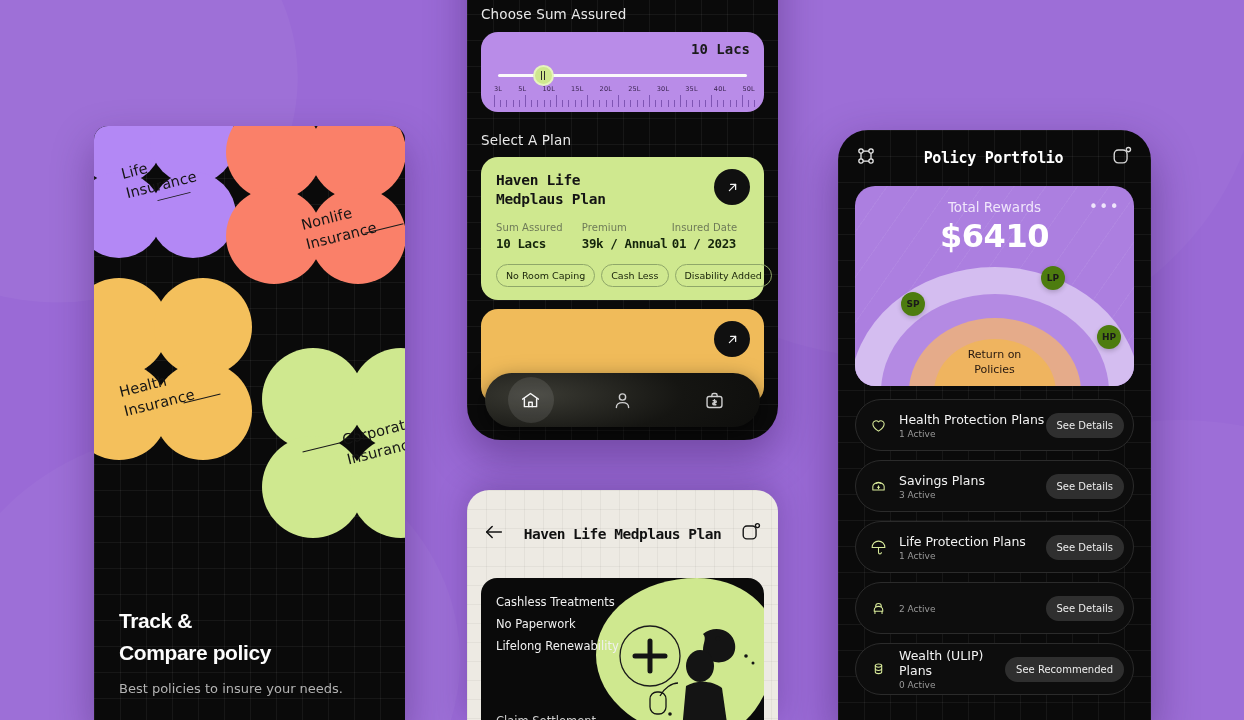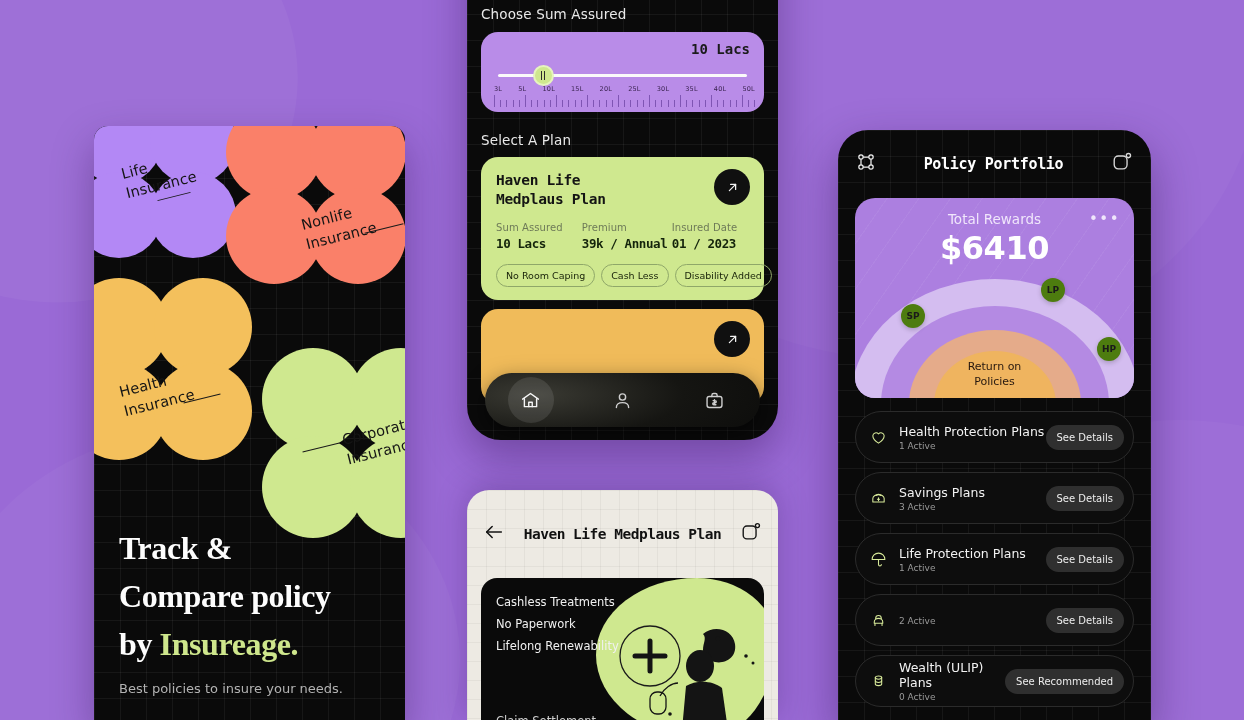--- a/index.html
+++ b/index.html
@@ -69,24 +69,24 @@
     white-space: pre-line;
     letter-spacing: .1px;
   }
   .petal-tick {
     position: absolute; background: #1a1a1a; height: 1px; width: 42px;
   }
   .hero-copy {
     position: absolute; left: 25px; bottom: 24px; right: 18px;
   }
   .hero-h1 {
-    font-family: Liberation Serif, serif;
+    font-family: Liberation Sans, sans-serif;
     font-weight: bold;
     color: #fdfdfd;
-    font-size: 32px;
+    font-size: 21px;
     line-height: 1.5;
     letter-spacing: -0.4px;
   }
   .hero-h1 .accent { color: #cee68c; }
   .hero-sub {
     margin-top: 13px;
     color: #b3b3b3;
     font-size: 13px;
   }
 
@@ -228,21 +228,21 @@
     border-radius: 56% 44% 40% 60% / 48% 40% 60% 52%;
   }
 
   
   #panel-portfolio {
     left: 838px; top: 130px; width: 313px; height: 590px;
     border-radius: 30px 30px 0 0;
     box-shadow: 0 18px 46px rgba(40,10,70,0.4);
   }
   .pf-head {
-    position: relative; height: 68px; display:flex; align-items:center;
+    position: relative; height: 56px; display:flex; align-items:center;
     padding: 0 18px; gap: 10px;
   }
   .pf-title {
     flex:1; text-align:center;
     font-family: "DejaVu Sans Mono", "Liberation Mono", monospace;
     font-weight: bold; color: #fff; font-size: 15px; letter-spacing: -.3px;
   }
   .rewards-card {
     position: relative; margin: 0 17px; height: 200px;
     border-radius: 20px; overflow: hidden;
@@ -370,21 +370,20 @@
     </div>
     <div class="petal-label" style="left:250px; top:296px; transform: rotate(-14deg);">Corporate
 Insurance</div>
     <div class="petal-tick" style="left:208px; top:321px; transform: rotate(-14deg); width:38px;"></div>
   </div>
 
   <div class="hero-copy">
     <div class="hero-h1">
       <div>Track &amp;</div>
       <div>Compare policy</div>
-      <div><span>by </span><span class="accent">Insureage.</span></div>
     </div>
     <div class="hero-sub">Best policies to insure your needs.</div>
   </div>
 </div>
 
 <div class="phone" id="panel-chooser">
   <div class="grid-bg"></div>
   <div class="pc-inner" style="padding-top:96px;">
 
     <div class="sec-title">Choose Sum Assured</div>

